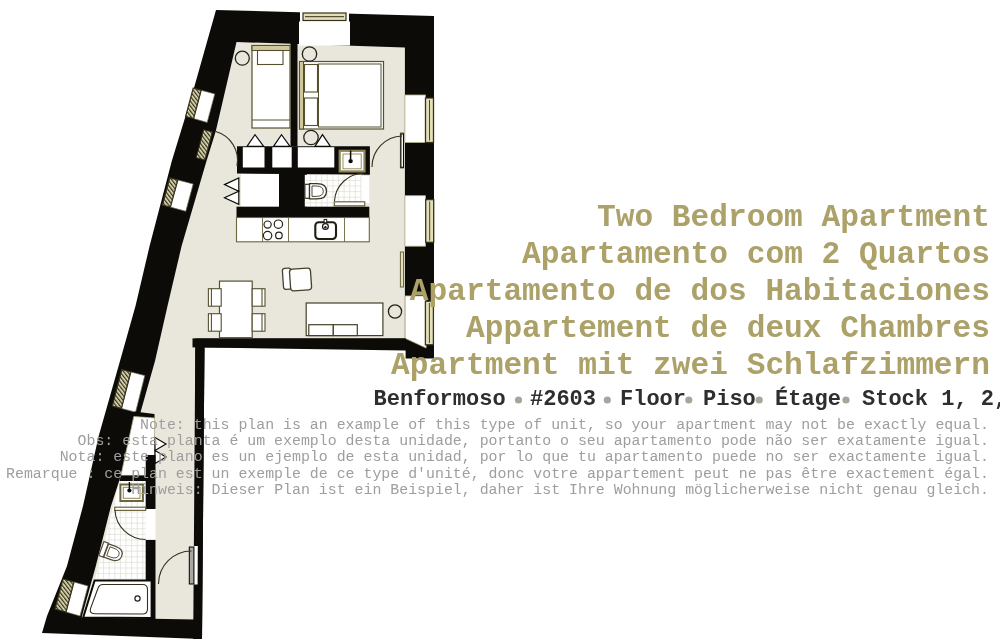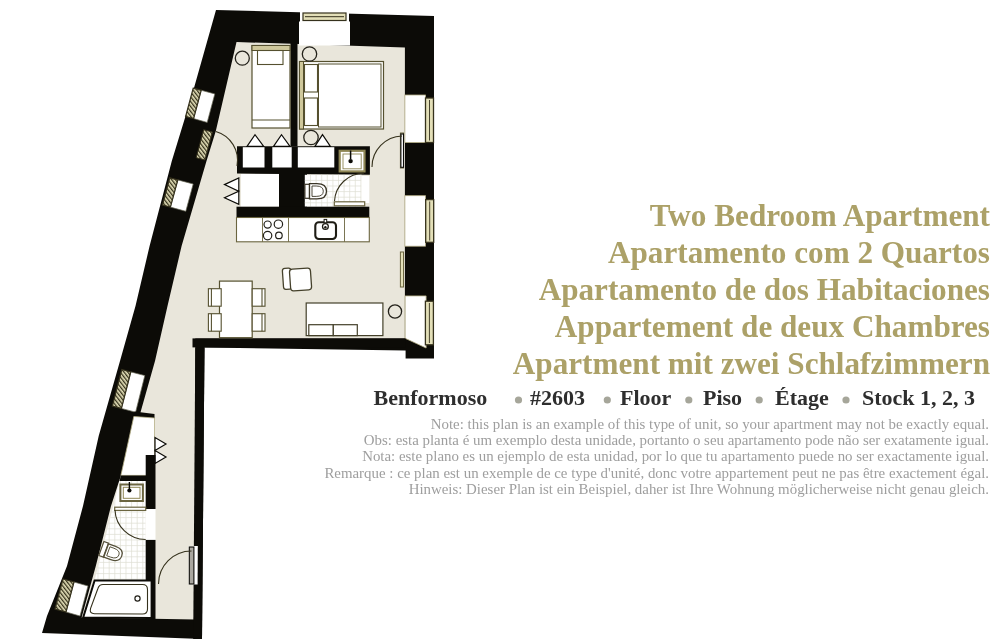--- a/index.html
+++ b/index.html
@@ -1,17 +1,17 @@
 <!DOCTYPE html>
 <html><head>
 <meta charset="utf-8">
 <style>
   html,body{margin:0;padding:0;background:#fff;}
   .page{position:relative;width:1000px;height:643px;background:#fff;overflow:hidden;
-        font-family:Liberation Serif, serif;}
+        font-family:Liberation Mono, monospace;}
 </style>
 </head>
 <body>
 <div class="page">
 
 <svg width="1000" height="643" viewBox="0 0 1000 643">
 <defs>
 <pattern id="hatch" width="3" height="3" patternTransform="rotate(-38)" patternUnits="userSpaceOnUse">
   <rect width="3" height="3" fill="#e3dfb8"></rect>
   <line x1="0.65" y1="0" x2="0.65" y2="3" stroke="#35311c" stroke-width="1.3"></line>

